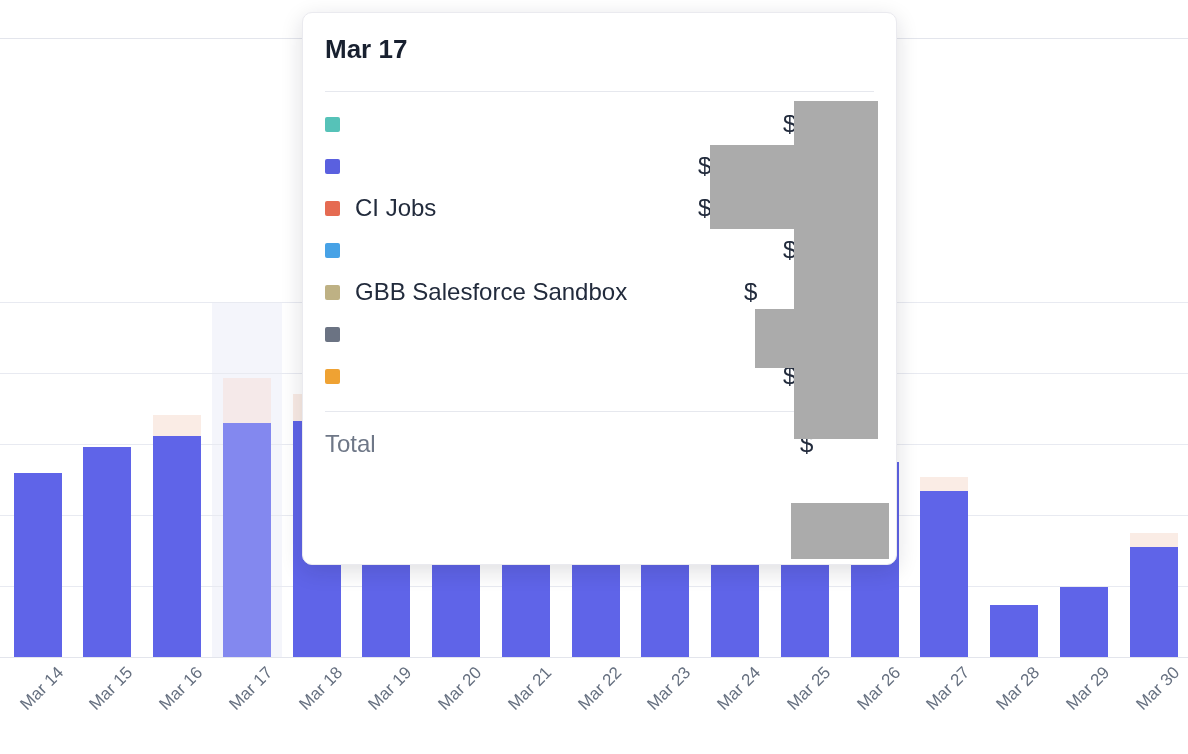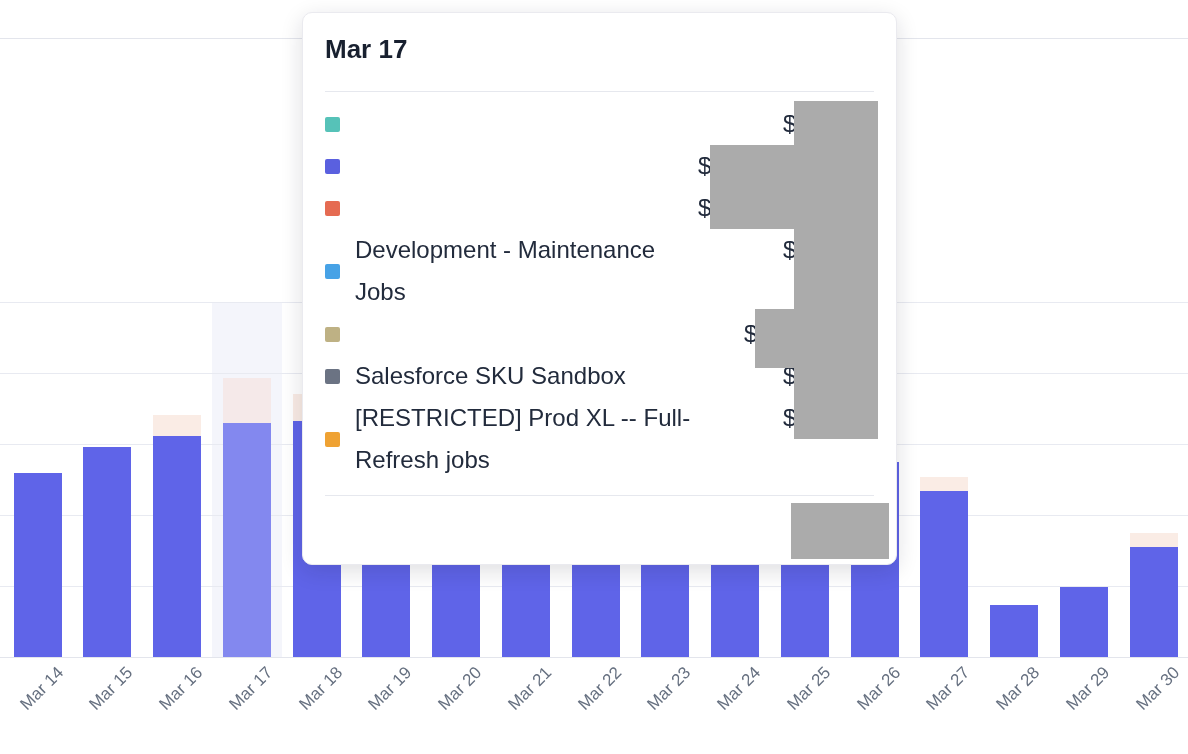--- a/index.html
+++ b/index.html
@@ -153,40 +153,43 @@
       <div class="tt-row">
         <span class="tt-swatch" style="background: rgb(86, 194, 184);"></span>
         <span class="tt-value va">$</span>
       </div>
       <div class="tt-row">
         <span class="tt-swatch" style="background: rgb(90, 96, 223);"></span>
         <span class="tt-value vb">$0</span>
       </div>
       <div class="tt-row">
         <span class="tt-swatch" style="background: rgb(229, 107, 82);"></span>
+        <span class="tt-label">CI Jobs</span>
         <span class="tt-value vb">$</span>
       </div>
       <div class="tt-row">
         <span class="tt-swatch" style="background: rgb(71, 162, 230);"></span>
-        <span class="tt-label">Development - Maintenance Jobs</span>
         <span class="tt-value va">$</span>
       </div>
       <div class="tt-row">
         <span class="tt-swatch" style="background: rgb(190, 177, 132);"></span>
+        <span class="tt-label">GBB Salesforce Sandbox</span>
         <span class="tt-value vc">$</span>
       </div>
       <div class="tt-row">
         <span class="tt-swatch" style="background: rgb(107, 115, 131);"></span>
-        <span class="tt-label">Salesforce SKU Sandbox</span>
         <span class="tt-value va">$</span>
       </div>
       <div class="tt-row">
         <span class="tt-swatch" style="background: rgb(239, 162, 51);"></span>
-        <span class="tt-label">[RESTRICTED] Prod XL -- Full-Refresh jobs</span>
         <span class="tt-value va">$</span>
       </div>
     </div>
   <hr class="tt-hr2">
+  <div class="tt-total-row">
+    <span>Total</span>
+    <span class="tt-total-value">$</span>
+  </div>
   <div class="redaction red-a"></div>
   <div class="redaction red-b"></div>
   <div class="redaction red-c"></div>
   <div class="redaction red-d"></div>
 </div>
 
 </body></html>

